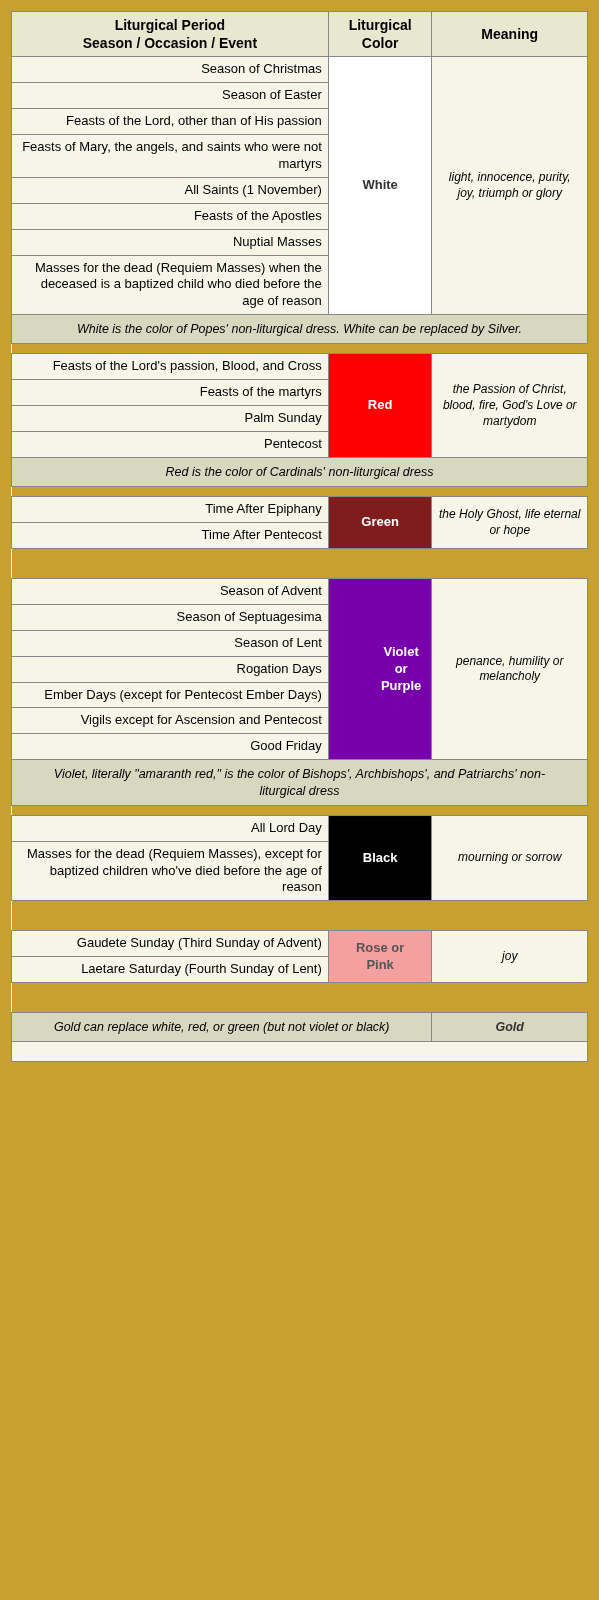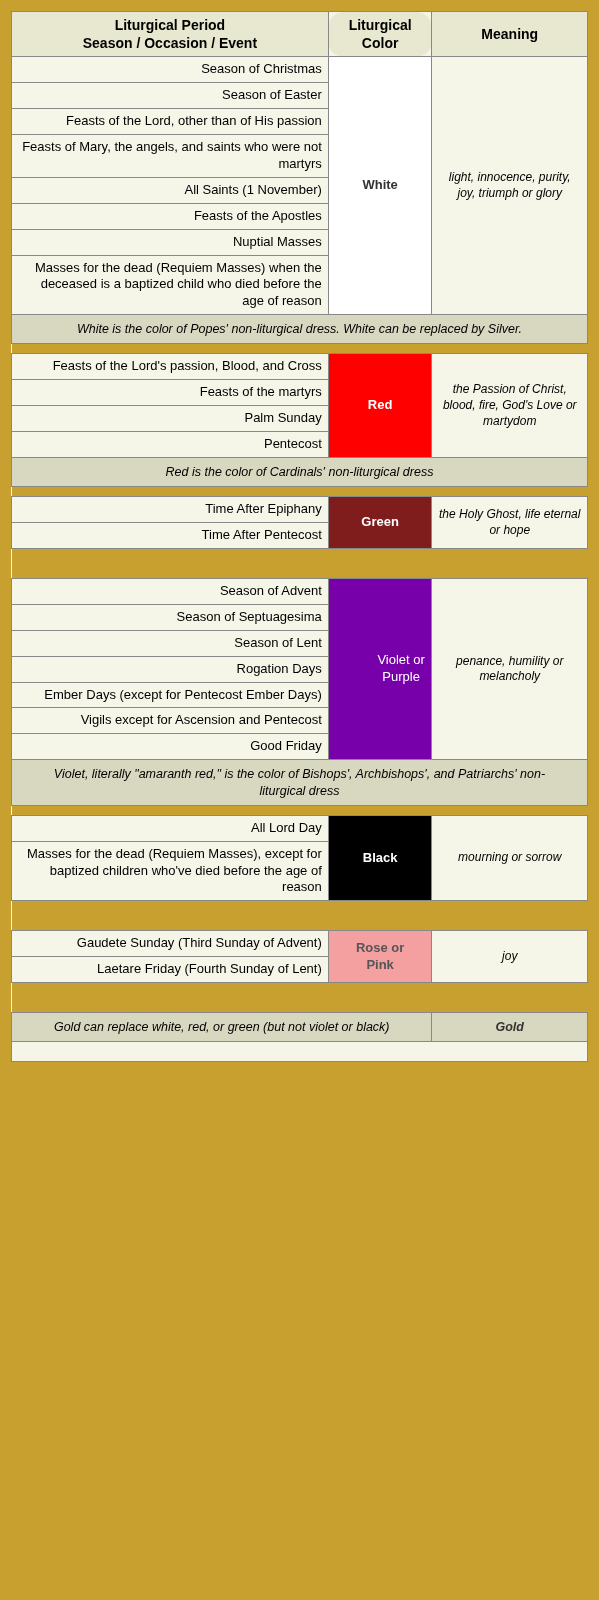--- a/index.html
+++ b/index.html
@@ -27,38 +27,38 @@
       padding: 4px 6px;
       vertical-align: middle;
       line-height: 1.3;
     }
     .header-row th {
       background: #e8e8d0;
       font-weight: bold;
       font-size: 14px;
     }
     .col-period { width: 55%; }
-    .col-color { width: 18%; border-radius: 16px; }
+    .col-color { width: 18%; }
     .col-meaning { width: 27%; }
 
     .note-row td {
       background: #d8d8c0;
       font-style: italic;
       font-size: 12.5px;
       padding: 6px 22px;
     }
     .spacer-row td {
       background: #c8a030;
       height: 10px;
       border: none;
     }
     .color-cell-white { background: white; color: #333; font-weight: bold; }
     .color-cell-red { background: red; color: white; font-weight: bold; }
     .color-cell-green { background: #7f1d1d; color: white; font-weight: bold; }
-    .color-cell-violet { background: #7700aa; color: white; font-weight: normal; padding-left: 48px; }
+    .color-cell-violet { background: #7700aa; color: white; font-weight: bold; padding-left: 48px; }
     .color-cell-black { background: black; color: white; font-weight: bold; text-align: center; }
     .color-cell-rose { background: #f4a0a0; color: #555; font-weight: bold; margin-top: 28px; }
     .color-cell-gold { background: #f0c020; color: #333; font-weight: bold; }
 
     .period-cell { text-align: right; }
     .meaning-cell { font-style: italic; font-size: 12px; }
   </style>
 </head>
 <body>
 
@@ -186,21 +186,21 @@
         </tr>
         <tr class="spacer-row">
           <td colspan="3"></td>
         </tr>
         <tr>
           <td class="period-cell">Gaudete Sunday (Third Sunday of Advent)</td>
           <td class="color-cell-rose" rowspan="2">Rose or<br>Pink</td>
           <td class="meaning-cell" rowspan="2">joy</td>
         </tr>
         <tr>
-          <td class="period-cell">Laetare Friday (Fourth Sunday of Lent)</td>
+          <td class="period-cell">Laetare Saturday (Fourth Sunday of Lent)</td>
         </tr>
         <tr class="spacer-row">
           <td colspan="3"></td>
         </tr>
         <tr class="spacer-row">
           <td colspan="3"></td>
         </tr>
         <tr class="spacer-row">
           <td colspan="3"></td>
         </tr>

